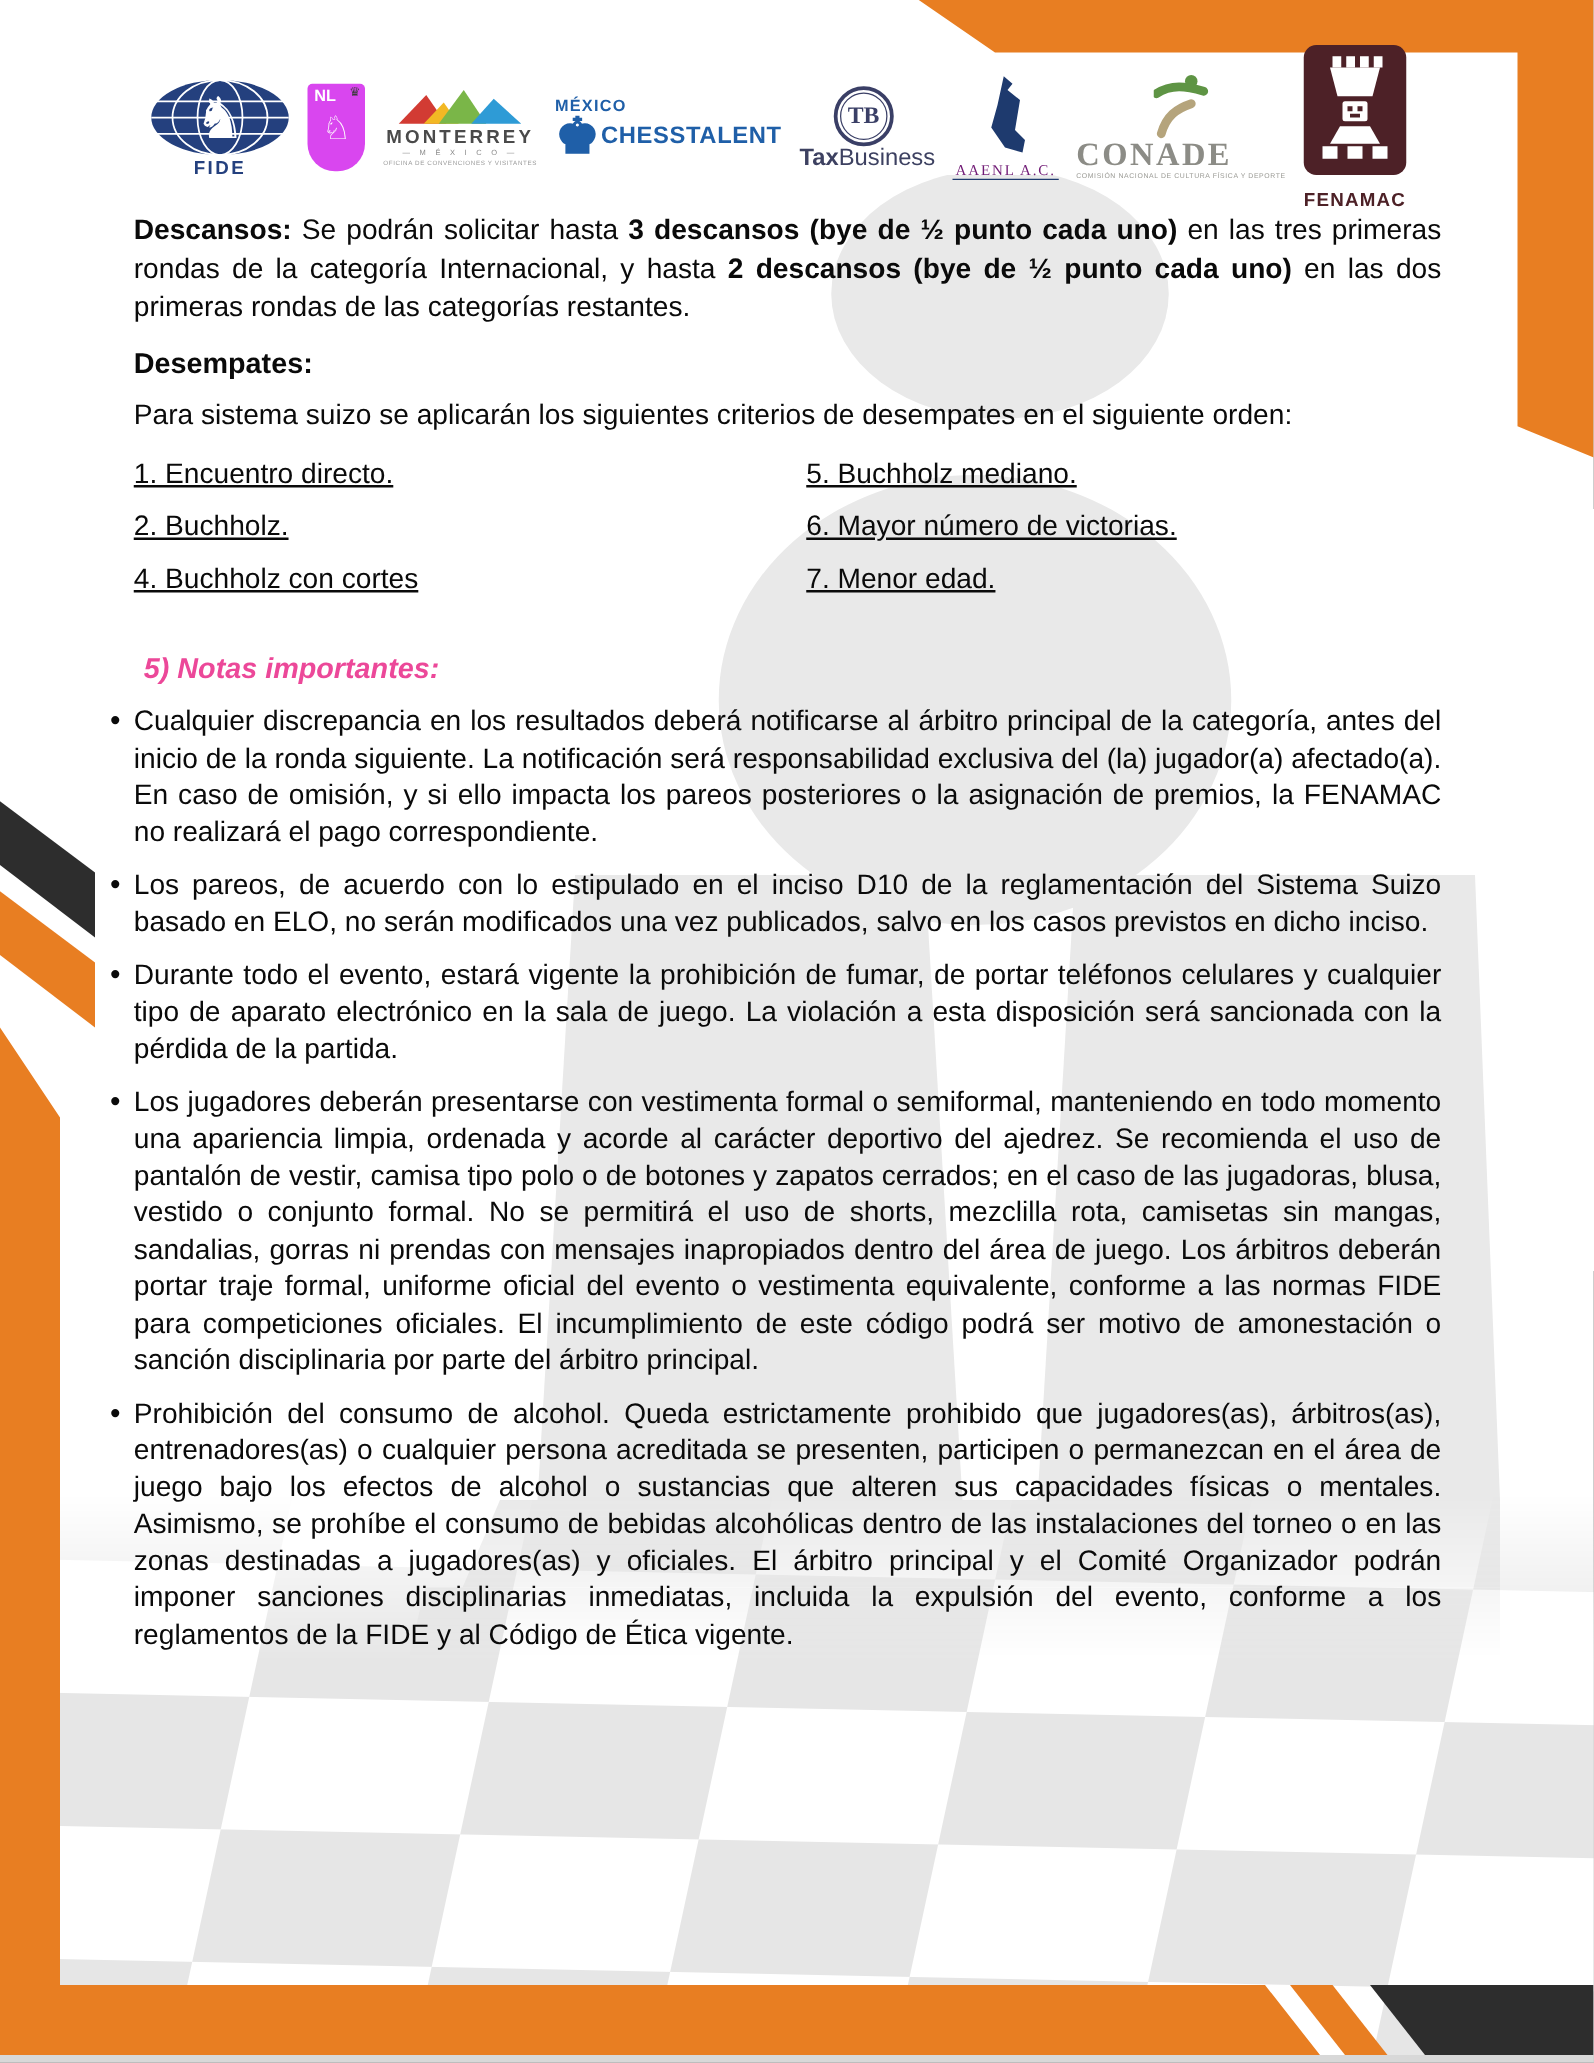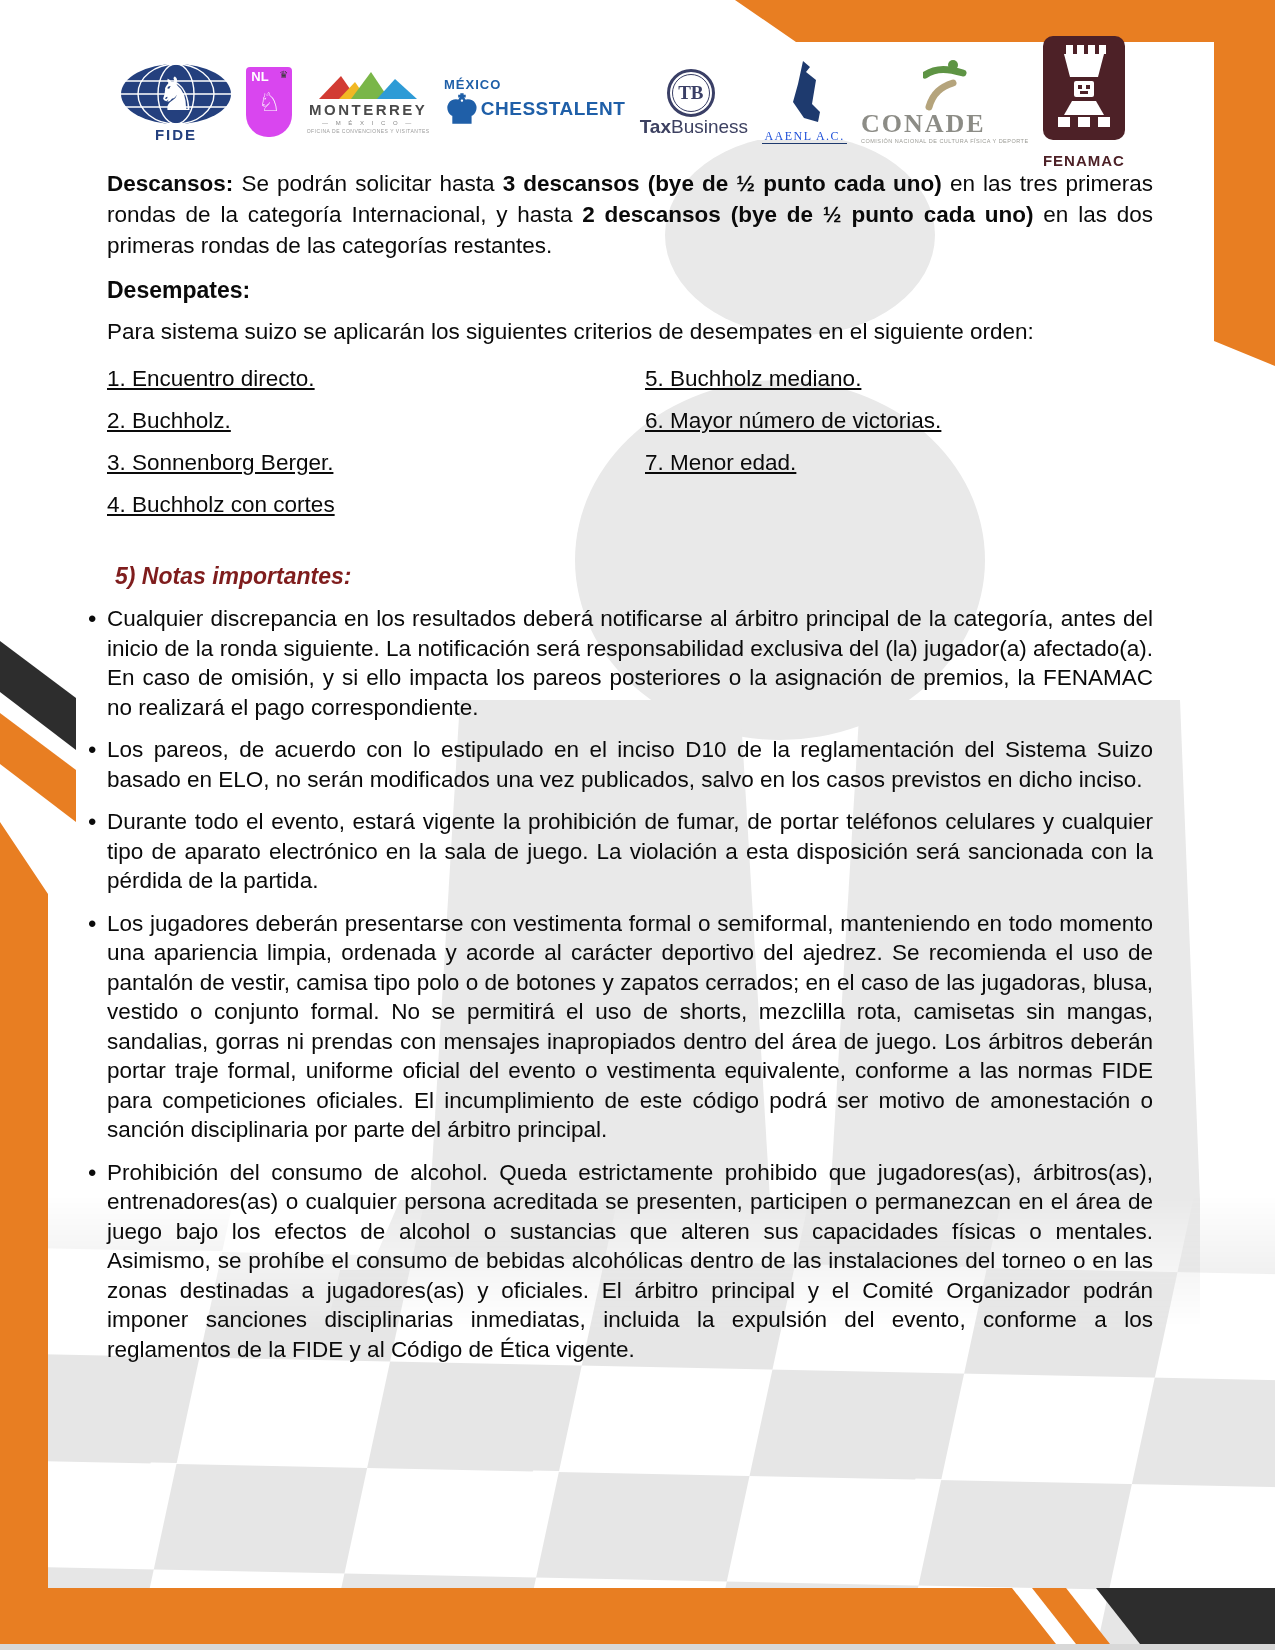--- a/index.html
+++ b/index.html
@@ -37,37 +37,37 @@
   .mct-row{display:flex;align-items:center;}
   .mct-piece{font-size:40px;line-height:.9;margin-right:1px;}
   .mct-col{display:flex;}
   .mct-l2,.mct-l3{font-size:19px;letter-spacing:.5px;line-height:1.02;}
   .tb{display:flex;align-items:center;}
   .tb-circle{width:42px;height:42px;border:3px solid #3a3f66;border-radius:50%;display:flex;align-items:center;justify-content:center;position:relative;margin-right:6px;}
   .tb-circle:before{content:"";position:absolute;inset:2px;border:1.5px solid #3a3f66;border-radius:50%;}
   .tb-mono{font-family:"Liberation Serif",serif;font-weight:bold;color:#3a3f66;font-size:19px;}
   .tb-label{font-size:19px;color:#3d4161;}
   .tb-label b{font-weight:bold;}
-  .aaenl-label{font-size:12px;letter-spacing:1.5px;color:#1d4ed8;font-family:"Liberation Serif",serif;border-bottom:1.5px solid #1e3a6e;padding:2px 2px 1px;margin-top:2px;}
+  .aaenl-label{font-size:12px;letter-spacing:1.5px;color:#701a75;font-family:"Liberation Serif",serif;border-bottom:1.5px solid #1e3a6e;padding:2px 2px 1px;margin-top:2px;}
   .conade{display:flex;align-items:center;}
   .conade-name{font-family:"Liberation Serif",serif;font-size:26px;letter-spacing:2px;color:#8c8c86;font-weight:bold;}
   .conade-cap{font-size:5.5px;color:#9a9a94;letter-spacing:.5px;margin-top:2px;}
   .fen-box{width:82px;height:104px;background:#4d2127;border-radius:10px;display:flex;align-items:center;justify-content:center;}
   .fen-label{font-weight:bold;font-size:15px;letter-spacing:1px;color:#4d2127;margin-top:13px;}
   
   main{position:absolute;left:107px;right:122px;top:168px;z-index:2;}
   .descansos{margin:0;font-size:22.5px;line-height:31px;text-align:justify;}
   .descansos b{font-weight:bold;}
   h3.sec{margin:16px 0 0;font-size:23px;font-weight:bold;}
   .intro{margin:15px 0 0;font-size:22.5px;}
   .tiecols{display:flex;margin-top:20px;}
   .tiecol{display:flex;flex-direction:column;text-decoration:underline;}
   .tiecol.c1{width:538px;}
   .tieitem{font-size:22.5px;margin-bottom:15px;line-height:27px;}
-  h3.notas{margin:30px 0 0 8px;font-size:23px;font-weight:bold;font-style:italic;color:#7f1d1d;}
+  h3.notas{margin:30px 0 0 8px;font-size:23px;font-weight:bold;font-style:italic;color:#ec4899;}
   .bullets{margin-top:14px;}
   .bullet{display:flex;margin:0 0 13px -19px;}
   .bullet .dot{width:19px;font-size:24px;line-height:29.5px;flex:0 0 19px;}
   .bullet p{margin:0;flex:1;font-size:22.5px;line-height:29.5px;text-align:justify;}
 </style>
 </head>
 <body>
 
 <div class="page">
 
@@ -198,21 +198,20 @@
     <p class="descansos"><b>Descansos: </b><span>Se podrán solicitar hasta </span><b>3 descansos (bye de ½ punto cada uno)</b><span> en las tres primeras rondas de la categoría Internacional, y hasta </span><b>2 descansos (bye de ½ punto cada uno)</b><span> en las dos primeras rondas de las categorías restantes.</span></p>
 
     <h3 class="sec">Desempates:</h3>
 
     <p class="intro">Para sistema suizo se aplicarán los siguientes criterios de desempates en el siguiente orden:</p>
 
     <div class="tiecols">
       <div class="tiecol c1">
         <div class="tieitem">1. Encuentro directo.</div>
         <div class="tieitem">2. Buchholz.</div>
-        <div class="tieitem">3. Sonnenborg Berger.</div>
         <div class="tieitem">4. Buchholz con cortes</div>
       </div>
       <div class="tiecol">
         <div class="tieitem">5. Buchholz mediano.</div>
         <div class="tieitem">6. Mayor número de victorias.</div>
         <div class="tieitem">7. Menor edad.</div>
       </div>
     </div>
 
     <h3 class="notas">5) Notas importantes:</h3>

